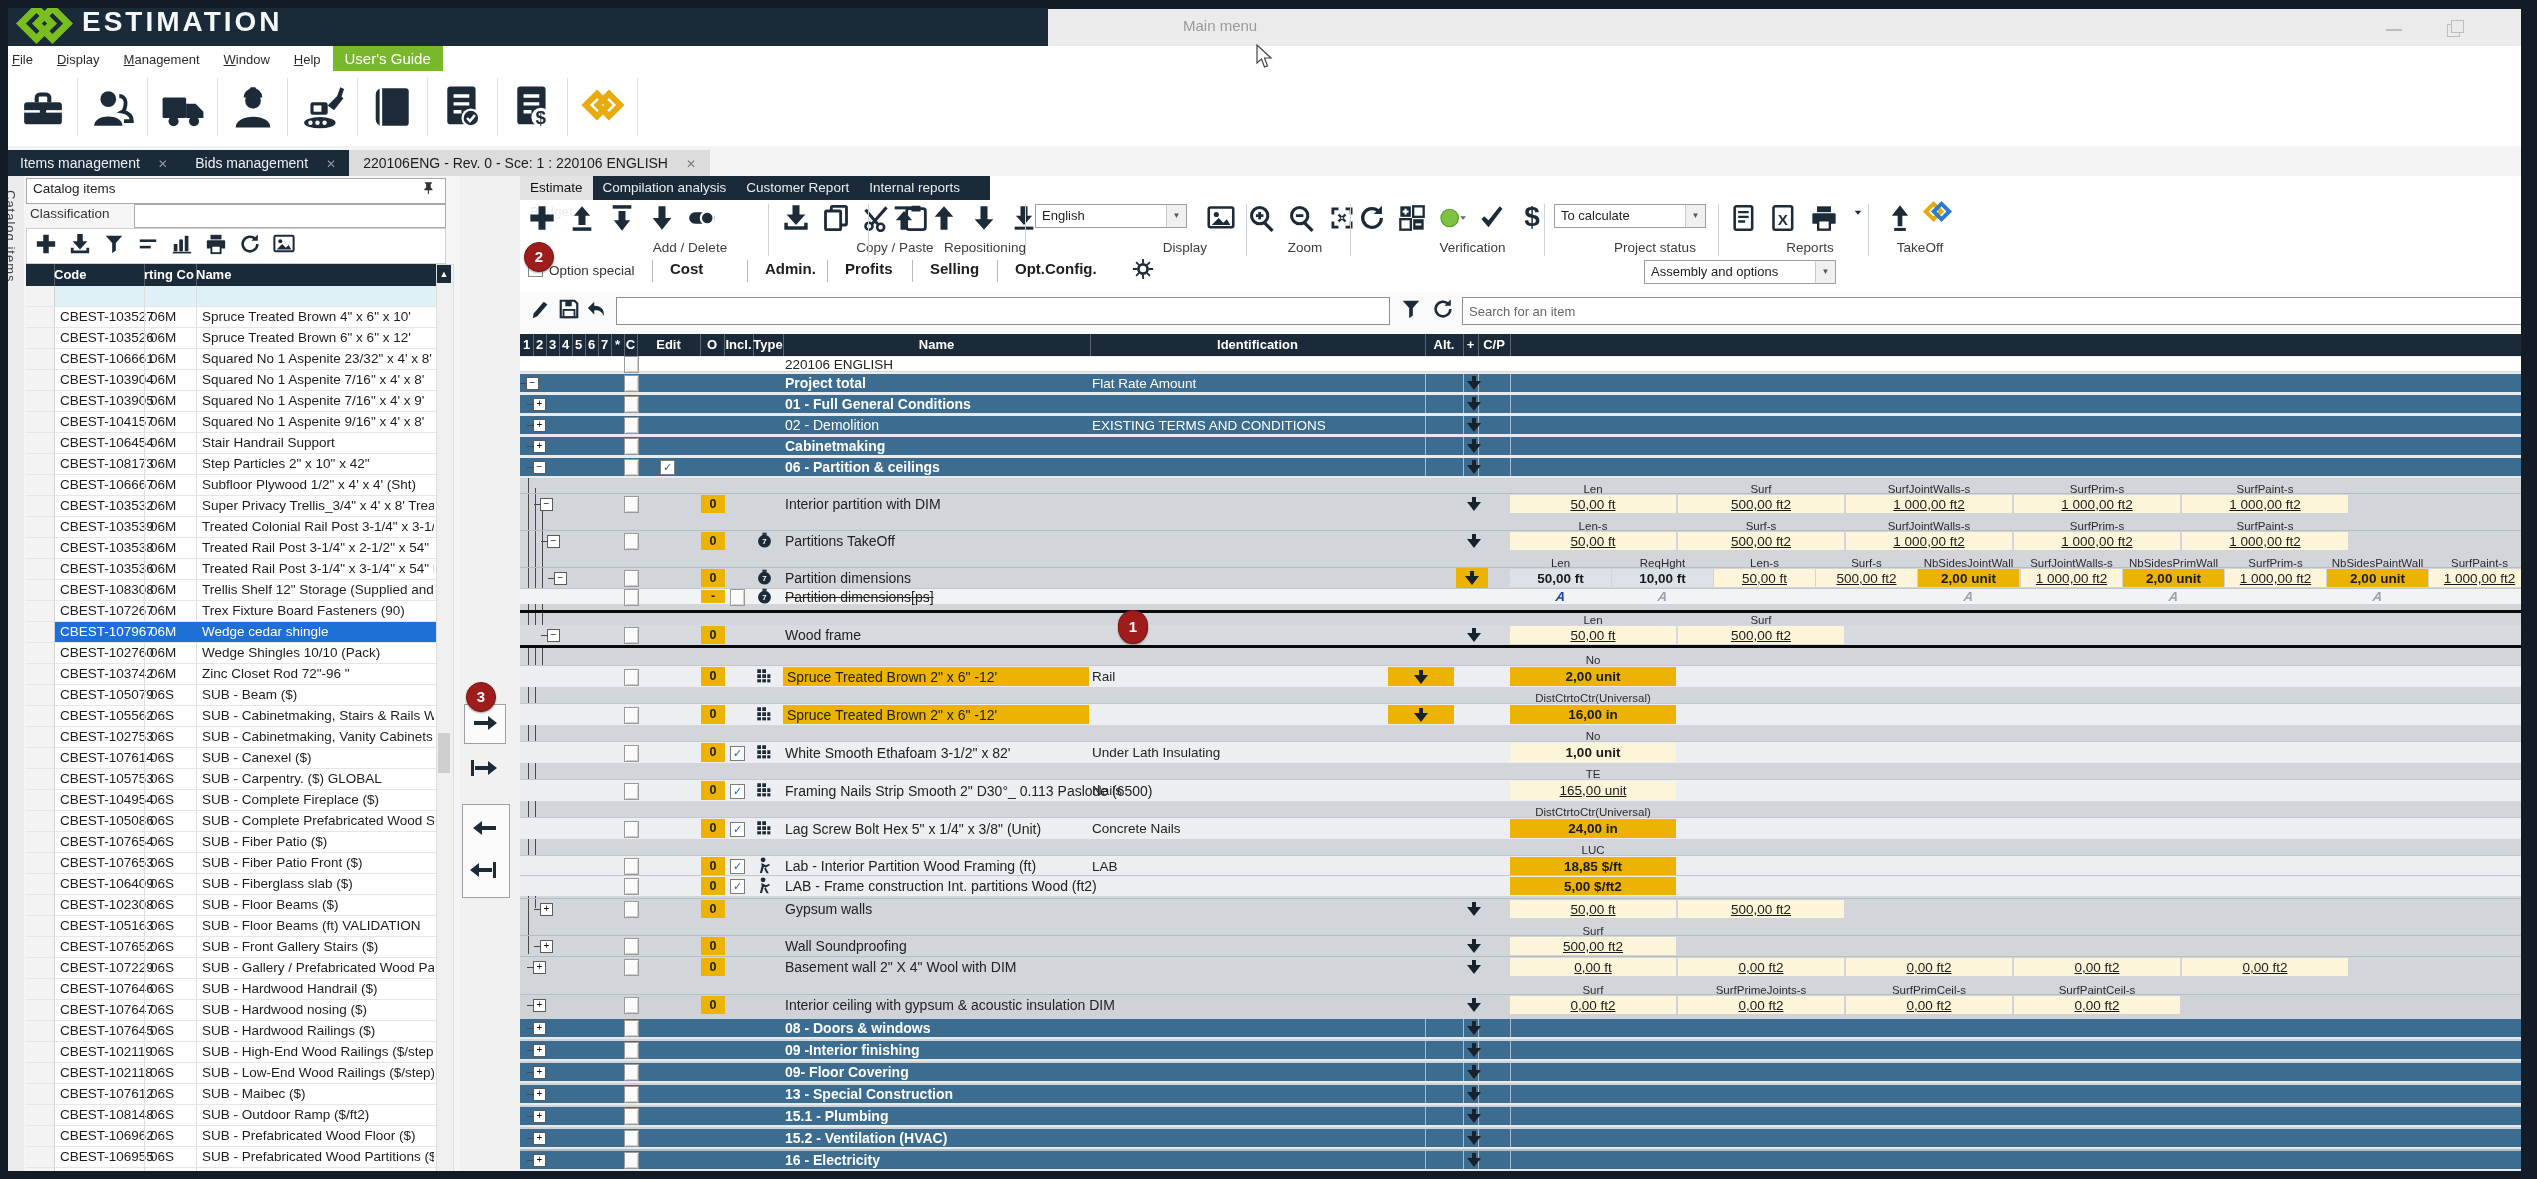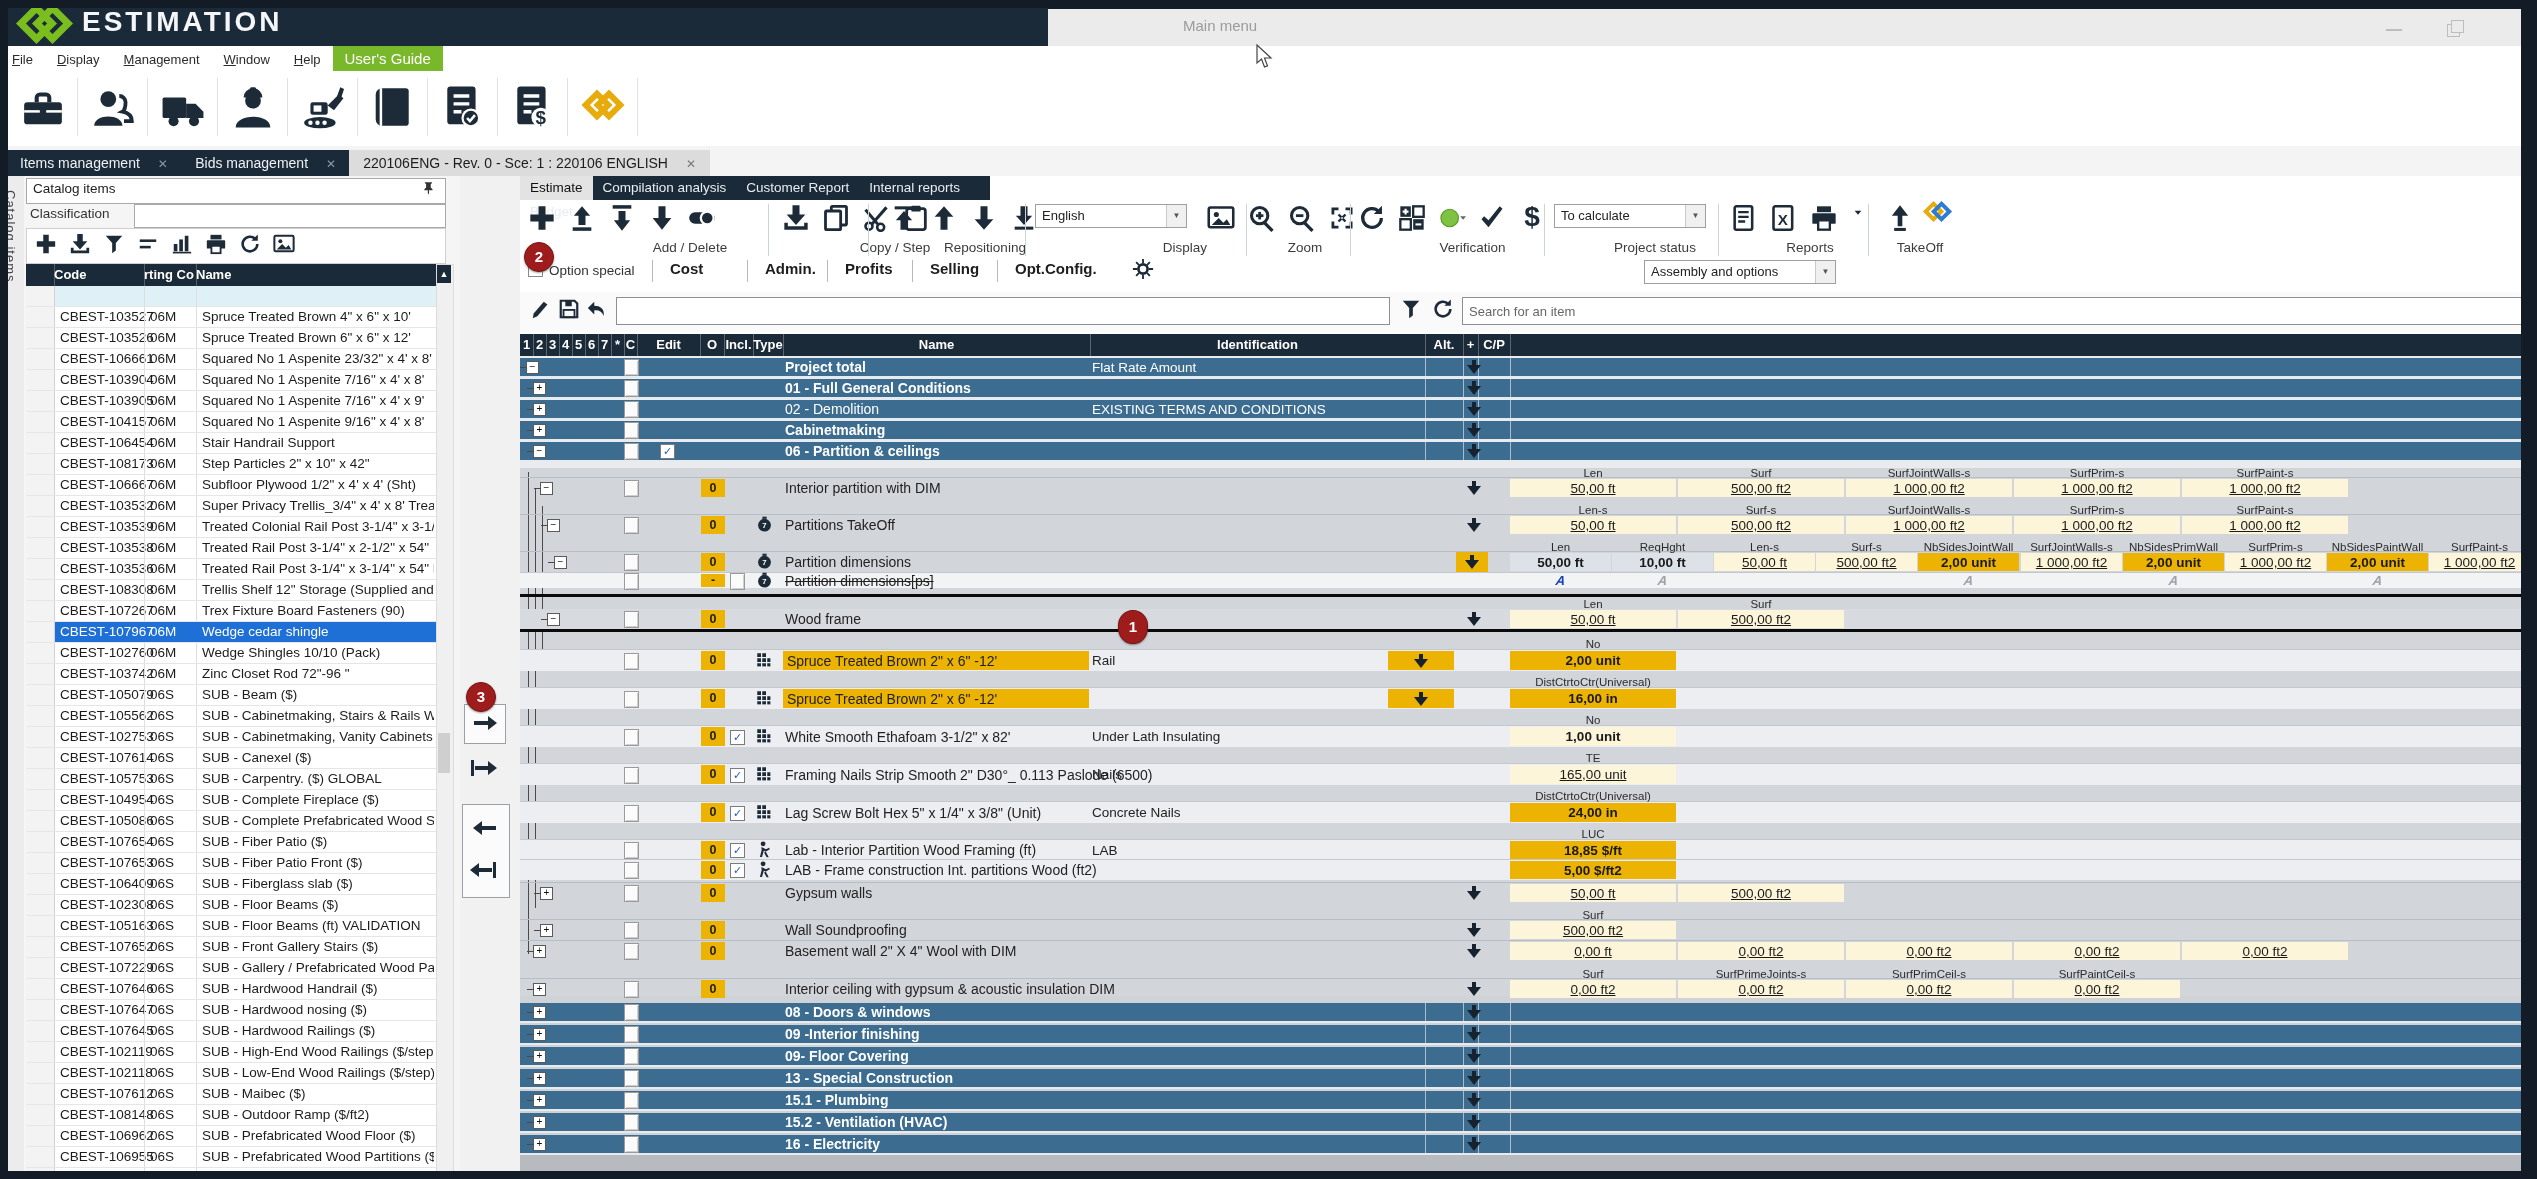--- a/index.html
+++ b/index.html
@@ -678,21 +678,21 @@
       <span class="ricon" style="left: 342px;"><svg width="28" height="28" viewBox="0 0 24 24" fill="currentColor">
           <circle cx="6" cy="19" r="3" fill="none" stroke="currentColor" stroke-width="2.2"></circle>
           <circle cx="16" cy="20" r="3" fill="none" stroke="currentColor" stroke-width="2.2"></circle>
           <path d="M7.5 16.5L20 2l2 1.8L9.5 18z"></path>
           <path d="M14.5 16.5L4 4 2 5.8 12.5 18z"></path>
         </svg></span>
       <span class="ricon" style="left: 382px;"><svg width="28" height="28" viewBox="0 0 24 24" fill="currentColor">
           <rect x="4" y="4" width="16" height="18" rx="2" fill="none" stroke="currentColor" stroke-width="2.4"></rect>
           <rect x="8" y="1.5" width="8" height="5" rx="1"></rect>
         </svg></span>
-      <div class="ribbon-label" style="left: 290px; width: 170px;">Copy / Step</div>
+      <div class="ribbon-label" style="left: 290px; width: 170px;">Copy / Paste</div>
       <div class="ribbon-sep" style="left: 348px;"></div>
       <span class="ricon" style="left: 370px;"><svg width="28" height="28" viewBox="0 0 24 24" fill="currentColor">
           <rect x="4" y="2" width="16" height="2.6"></rect>
           <path d="M12 6l7 8h-4v8h-6v-8H5z"></path>
         </svg></span>
       <span class="ricon" style="left: 410px;"><svg width="28" height="28" viewBox="0 0 24 24" fill="currentColor">
           <path d="M12 2l8 9h-5v11H9V11H4z"></path>
         </svg></span>
       <span class="ricon" style="left: 450px;"><svg width="28" height="28" viewBox="0 0 24 24" fill="currentColor">
           <path d="M12 22l8-9h-5V2H9v11H4z"></path>
@@ -850,20 +850,28 @@
       <span class="gh" style="left: 958px; width: 32px;">C/P</span>
     </div>
   <div id="gbody">
       <div class="zonebg" style="top: 112px; height: 528px;"></div>
       <div class="zonebg" style="top: 640px; height: 140px; background: rgb(207, 211, 216);"></div>
       <div style="position: absolute; left: 0px; top: 780px; width: 2011px; height: 43px; background: rgb(183, 186, 190);"></div>
       <div class="treeline" style="left: 8px; top: 116px; height: 482px;"></div>
       <div class="treeline" style="left: 15px; top: 132px; height: 420px;"></div>
       <div class="treeline" style="left: 22px; top: 150px; height: 160px;"></div>
       <div id="growc">
+        <div class="grow root" style="margin-top: 2px; height: 14px;">
+          <div class="gmain" style="height: 14px;">
+            <span class="cb3d" style="left: 104px; top: -1px;"></span>
+            <span class="nm" style="font-size: 13.5px;">
+              <span>220106 ENGLISH</span>
+            </span>
+          </div>
+        </div>
         <div class="grow sec" style="margin-top: 2px; height: 18px; border-bottom: 2px solid rgb(232, 235, 238);">
           <div class="gmain" style="height: 18px;">
             <span class="exp" style="left: 6px; top: 3px;">−</span>
             <span class="cb3d" style="left: 104px; top: 1px;"></span>
             <span class="nm" style="font-weight: bold;">
               <span>Project total</span>
             </span>
             <span class="idt" style="color: rgb(255, 255, 255);">Flat Rate Amount</span>
             <span class="secline" style="left: 905px;"></span>
             <span class="secline" style="left: 943px;"></span>

